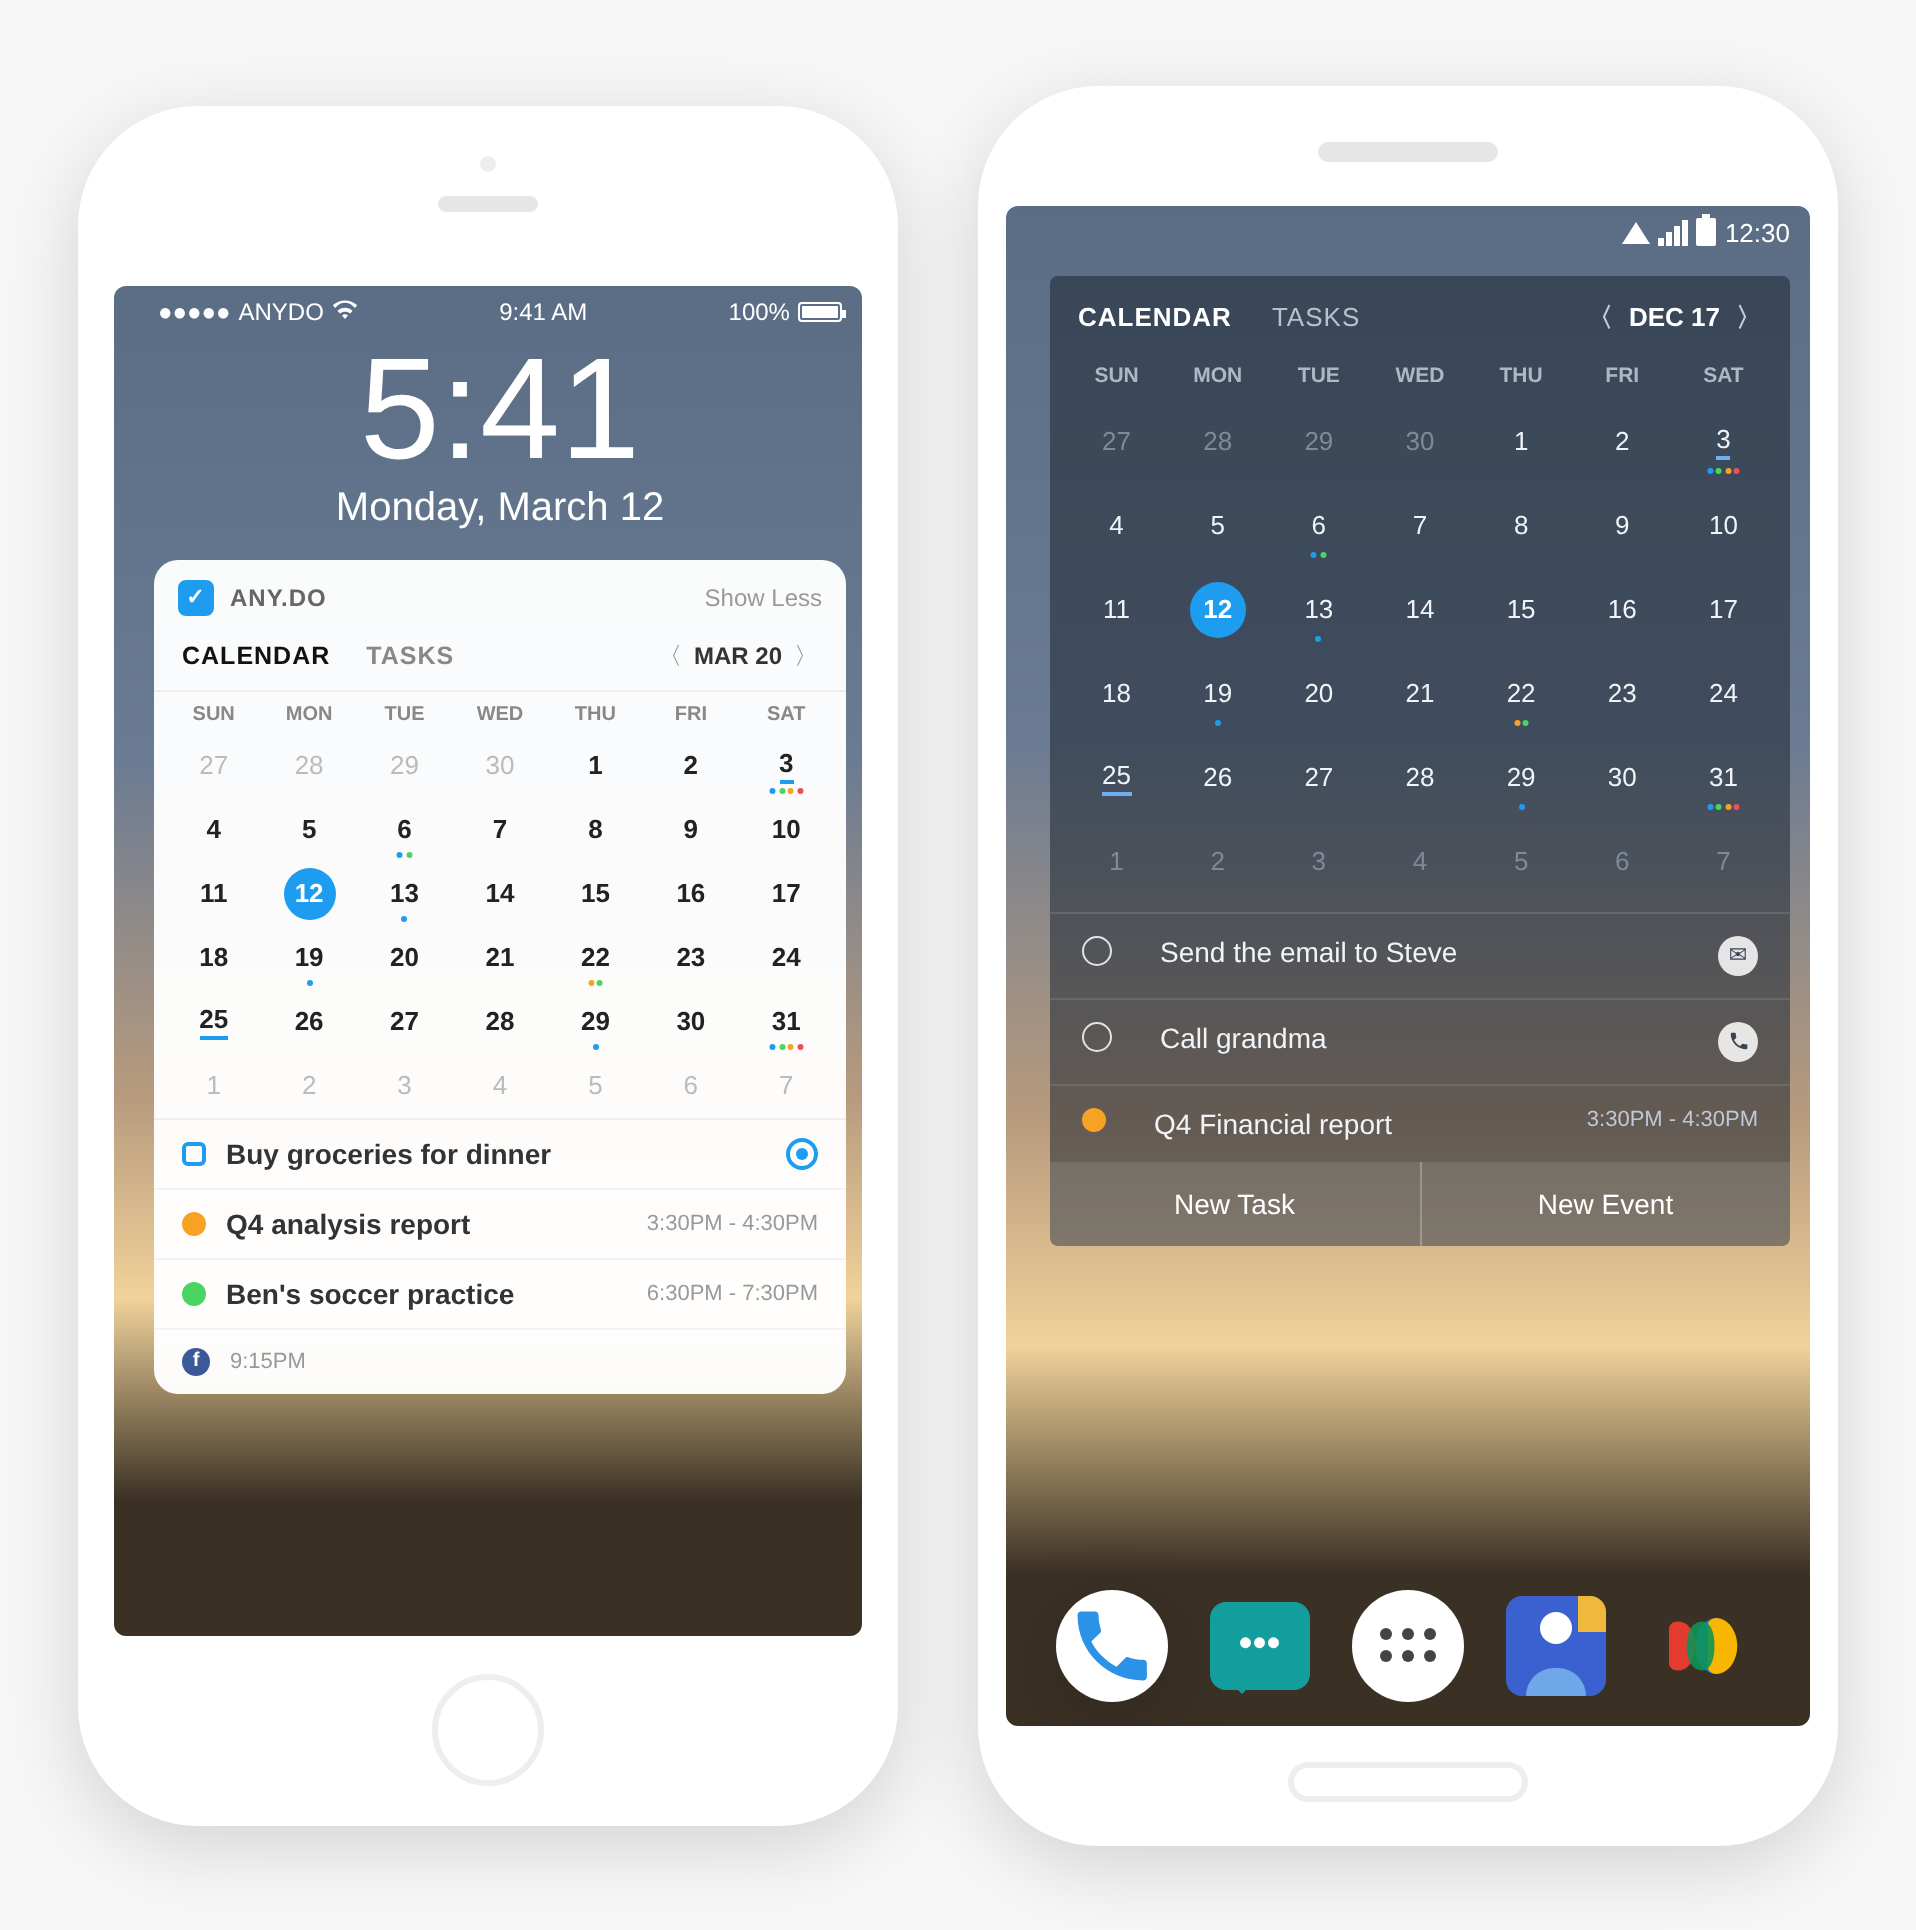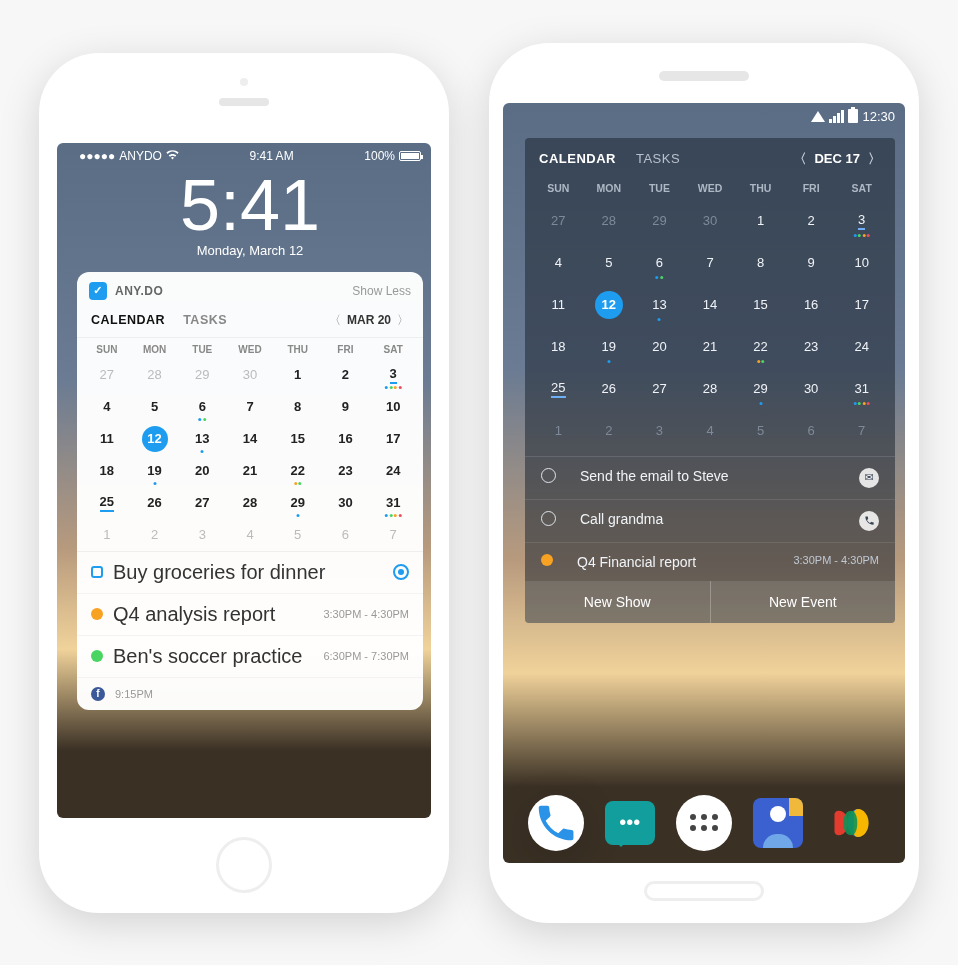--- a/index.html
+++ b/index.html
@@ -31,21 +31,21 @@
     overflow: hidden;
     position: relative;
     background: linear-gradient(to bottom, #5a6d85 0%, #6a7b93 35%, #b79a7d 60%,  #f0d29a 75%, #3a3024 90%);
     padding-left: 12px;
   }
   
   .ios-status { display:flex; justify-content:space-between; align-items:center; padding: 6px 10px 2px; color:#fff; font-size:12px; font-weight:500; }
   .ios-status .left, .ios-status .right { display:flex; align-items:center; gap:4px; }
   .ios-clock { text-align:center; color:#fff; margin-top:4px; }
   .ios-clock .time { font-size:72px; font-weight:200; line-height:1;}
-  .ios-clock .date { font-size:13px; font-weight:400; margin-top:2px;}
+  .ios-clock .date { font-size:20px; font-weight:400; margin-top:2px;}
   
   .widget-light {
     margin: 14px 8px 0; background: rgba(255,255,255,0.97);
     border-radius: 12px; overflow:hidden; font-size:13px; color:#333;
   }
   .w-header { display:flex; justify-content:space-between; align-items:center; padding:10px 12px 8px; }
   .w-header .brand { display:flex; align-items:center; gap:8px; font-size:12px; font-weight:600; letter-spacing:0.5px; color:#666;}
   .w-header .logo { width:18px; height:18px; background:#1e9df0; border-radius:4px; display:flex; align-items:center; justify-content:center; color:#fff; font-size:11px;}
   .w-header .showless { color:#999; font-size:12px;}
   .w-tabs { display:flex; justify-content:space-between; align-items:center; padding:4px 14px 8px; border-bottom:1px solid #eee;}
@@ -61,21 +61,21 @@
   .cal-cell .circ { width:26px; height:26px; border-radius:50%; background:#1e9df0; color:#fff; display:flex; align-items:center; justify-content:center;}
   .dots { position:absolute; bottom:1px; left:50%; transform:translateX(-50%); display:flex; gap:1.5px;}
   .dots span{ width:3px; height:3px; border-radius:50%;}
   .d-b{background:#1e9df0;} .d-g{background:#4ad562;} .d-o{background:#f7a223;} .d-r{background:#ee4d5d;}
   .underline-b { border-bottom:2px solid #1e9df0; padding-bottom:1px;}
   .task-list { border-top:1px solid #eee; }
   .task-row { display:flex; align-items:center; padding:9px 14px; gap:10px; border-top:1px solid #f3f3f3;}
   .task-row:first-child{border-top:none;}
   .task-row .bullet{ width:12px; height:12px; border-radius:50%;}
   .task-row .sq{ width:12px; height:12px; border:2px solid #1e9df0; border-radius:3px;}
-  .task-row .txt{ flex:1; font-size:20px; color:#333;}
+  .task-row .txt{ flex:1; font-size:14px; color:#333;font-weight:bold;}
   .task-row .time{ font-size:11px; color:#999;}
   .task-row .ring{ width:16px; height:16px; border:2px solid #1e9df0; border-radius:50%; display:flex; align-items:center; justify-content:center;}
   .task-row .ring::after{ content:""; width:6px; height:6px; background:#1e9df0; border-radius:50%;}
   .fb-icon{ width:14px; height:14px; background:#3b5998; border-radius:50%; color:#fff; font-size:10px; font-weight:700; display:flex; align-items:center; justify-content:center;}
 
   
   .and-status{ display:flex; justify-content:flex-end; align-items:center; gap:4px; padding:6px 10px; color:#fff; font-size:13px; font-weight:500;}
   .widget-dark{
     margin:8px 10px 0; background:rgba(30,38,50,0.55); border-radius:4px;
     color:#e5e9ee; font-size:13px; overflow:hidden;
@@ -438,21 +438,21 @@
               </svg>
             </span>
           </div>
           <div class="and-row">
             <span class="dot-f"></span>
             <span class="txt">Q4 Financial report</span>
             <span class="time">3:30PM - 4:30PM</span>
           </div>
         </div>
       <div class="and-actions">
-        <div>New Show</div>
+        <div>New Task</div>
         <div>New Event</div>
       </div>
     </div>
 
     <div class="dock">
       <div class="dicon phone">
         <svg width="46" height="46" viewBox="0 0 24 24">
             <path fill="#2a93e8" d="M6.6 10.8c1.4 2.8 3.8 5.1 6.6 6.6l2.2-2.2c.3-.3.7-.4 1-.2 1.2.4 2.4.6 3.7.6.6 0 1 .4 1 1V20c0 .6-.4 1-1 1C10.6 21 3 13.4 3 4c0-.6.4-1 1-1h3.5c.6 0 1 .4 1 1 0 1.2.2 2.5.6 3.7.1.4 0 .8-.3 1l-2.2 2.1z"></path>
           </svg>
       </div>

